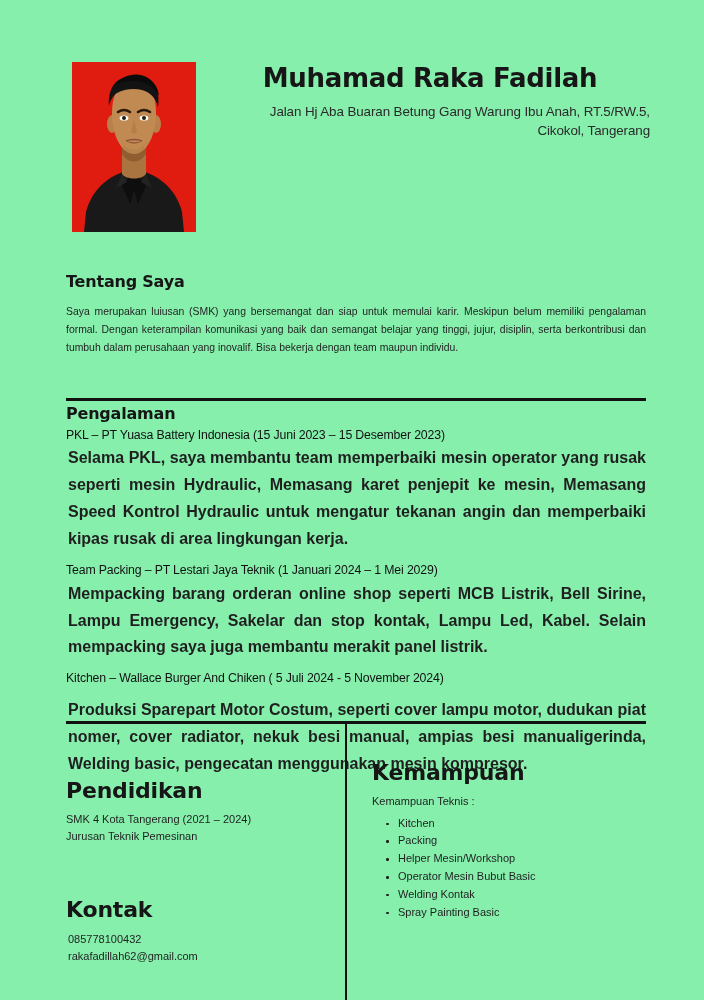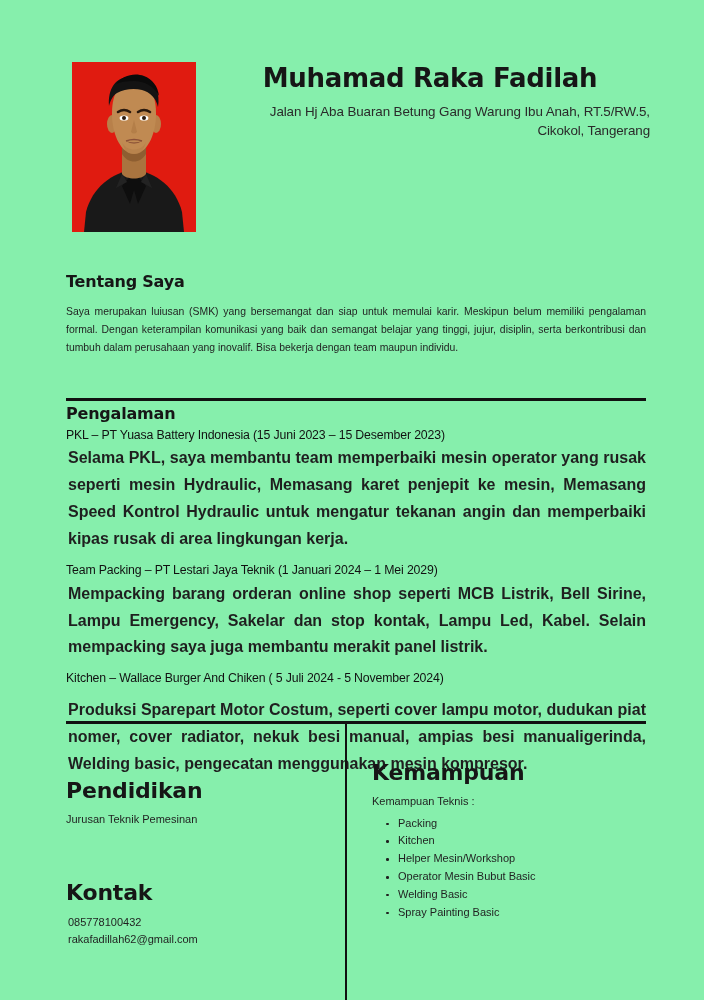--- a/index.html
+++ b/index.html
@@ -297,37 +297,38 @@
     </div>
   </div>
 
   <div class="bottom-rule"></div>
   <div class="v-divider"></div>
 
   <div class="col-left">
 
     <div class="education-block">
       <div class="section-title">Pendidikan</div>
+      <div class="edu-line">SMK 4 Kota Tangerang (2021 – 2024)</div>
       <div class="edu-line">Jurusan Teknik Pemesinan</div>
     </div>
 
     <div class="kontak-block">
       <div class="section-title">Kontak</div>
       <div class="contact-line">085778100432</div>
       <div class="contact-line">rakafadillah62@gmail.com</div>
     </div>
 
   </div>
 
   <div class="col-right">
     <div class="section-title">Kemampuan</div>
     <div class="skills-label">Kemampuan Teknis :</div>
     <ul class="skills-list">
+      <li>Kitchen</li>
       <li>Packing</li>
-      <li>Kitchen</li>
       <li>Helper Mesin/Workshop</li>
       <li>Operator Mesin Bubut Basic</li>
-      <li>Welding Basic</li>
+      <li>Welding Kontak</li>
       <li>Spray Painting Basic</li>
     </ul>
   </div>
 
 </div>
 
 </body></html>

